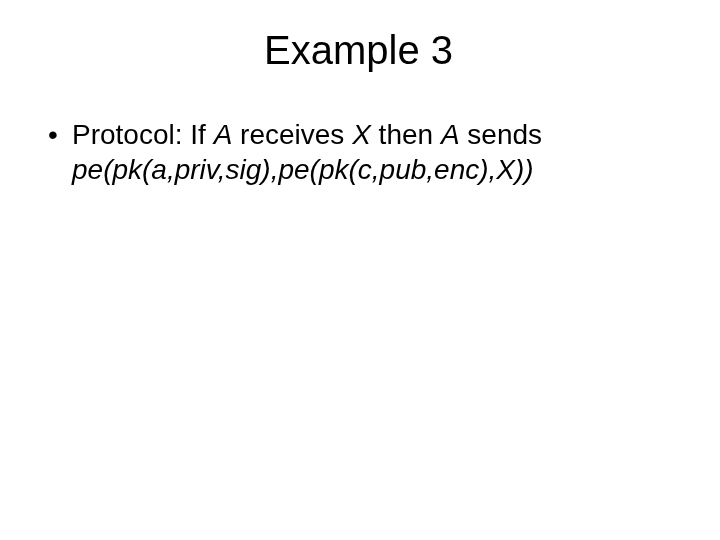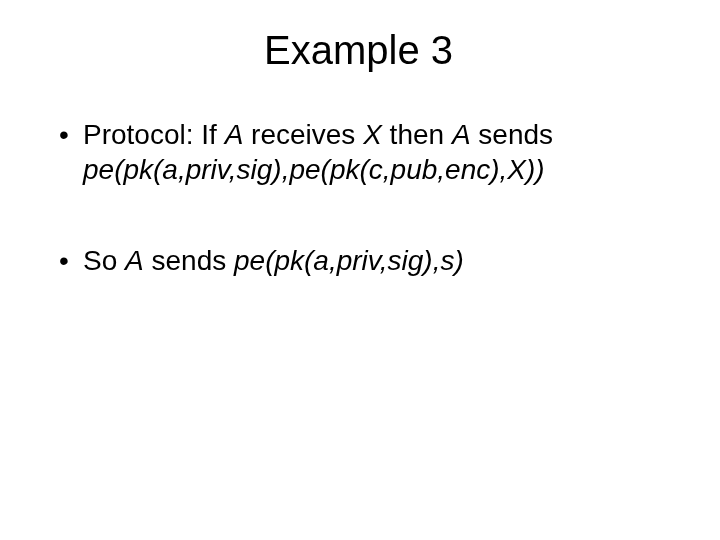--- a/index.html
+++ b/index.html
@@ -21,21 +21,21 @@
     .title {
       text-align: center;
       font-size: 40px;
       font-weight: normal;
       margin-top: 8px;
       margin-bottom: 44px;
     }
     .bullets {
       list-style: none;
       padding: 0;
-      margin: 15px;
+      margin: 4px;
     }
     .bullets > li {
       position: relative;
       padding-left: 28px;
       font-size: 28px;
       line-height: 1.25;
       margin-bottom: 56px;
     }
     .bullets > li::before {
       content: "•";
@@ -48,17 +48,14 @@
   </style>
 </head>
 <body>
 
 <div class="slide">
   <div class="title">Example 3</div>
   <ul class="bullets">
     <li>
       <span>Protocol: If </span><span class="italic">A</span><span> receives </span><span class="italic">X</span><span> then </span><span class="italic">A</span><span> sends </span><span class="italic">pe(pk(a,priv,sig),pe(pk(c,pub,enc),X))</span>
     </li>
-    <li>
-      <span>So </span><span class="italic">A</span><span> sends </span><span class="italic">pe(pk(a,priv,sig),s)</span>
-    </li>
   </ul>
 </div>
 
 </body></html>

